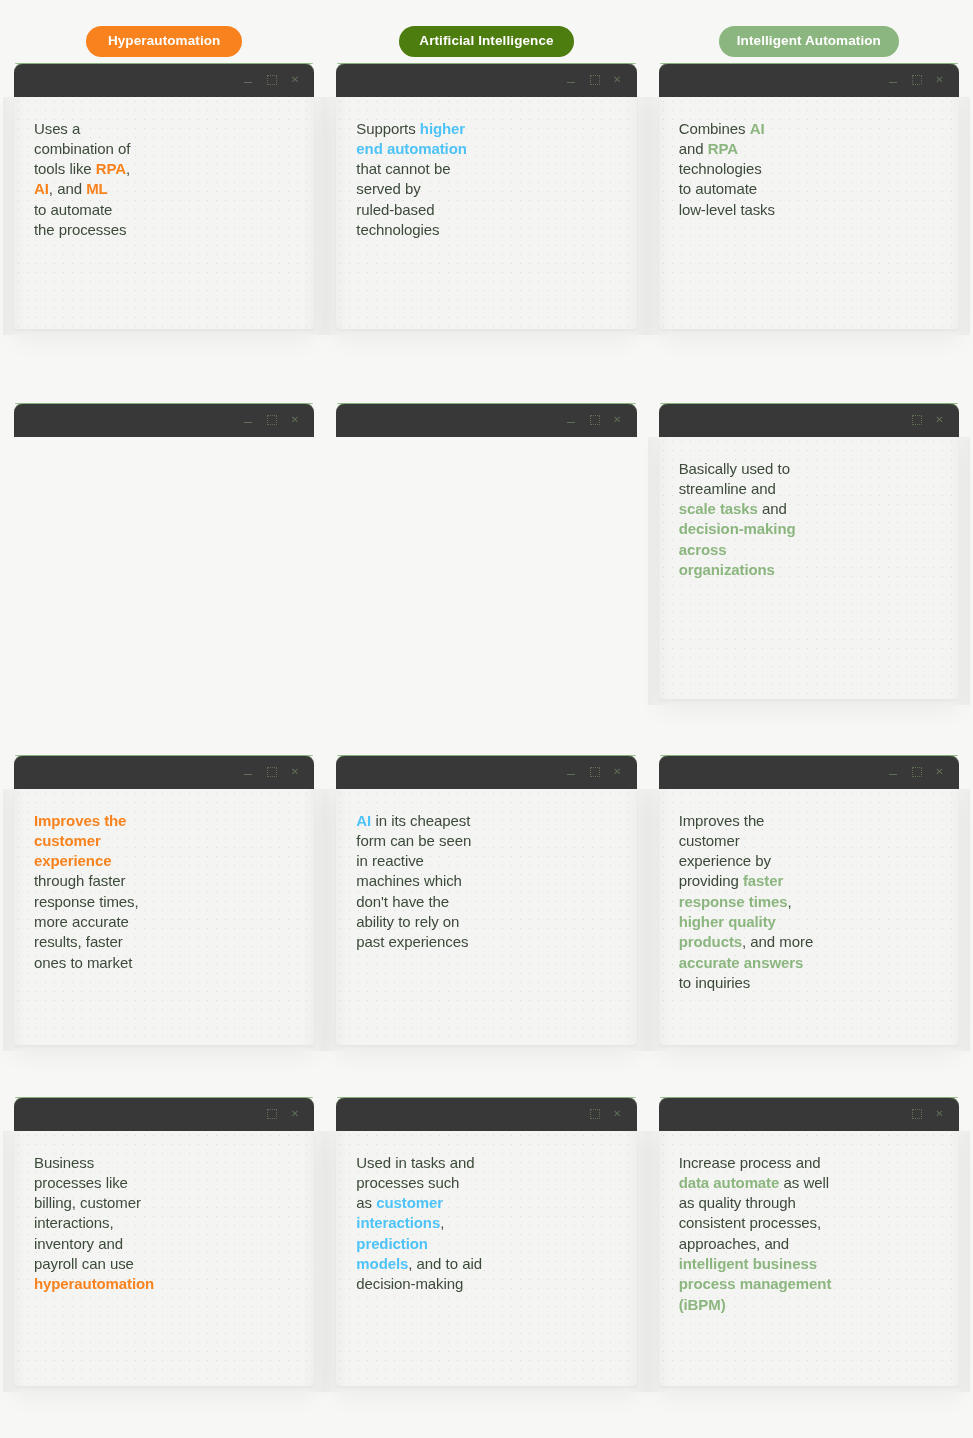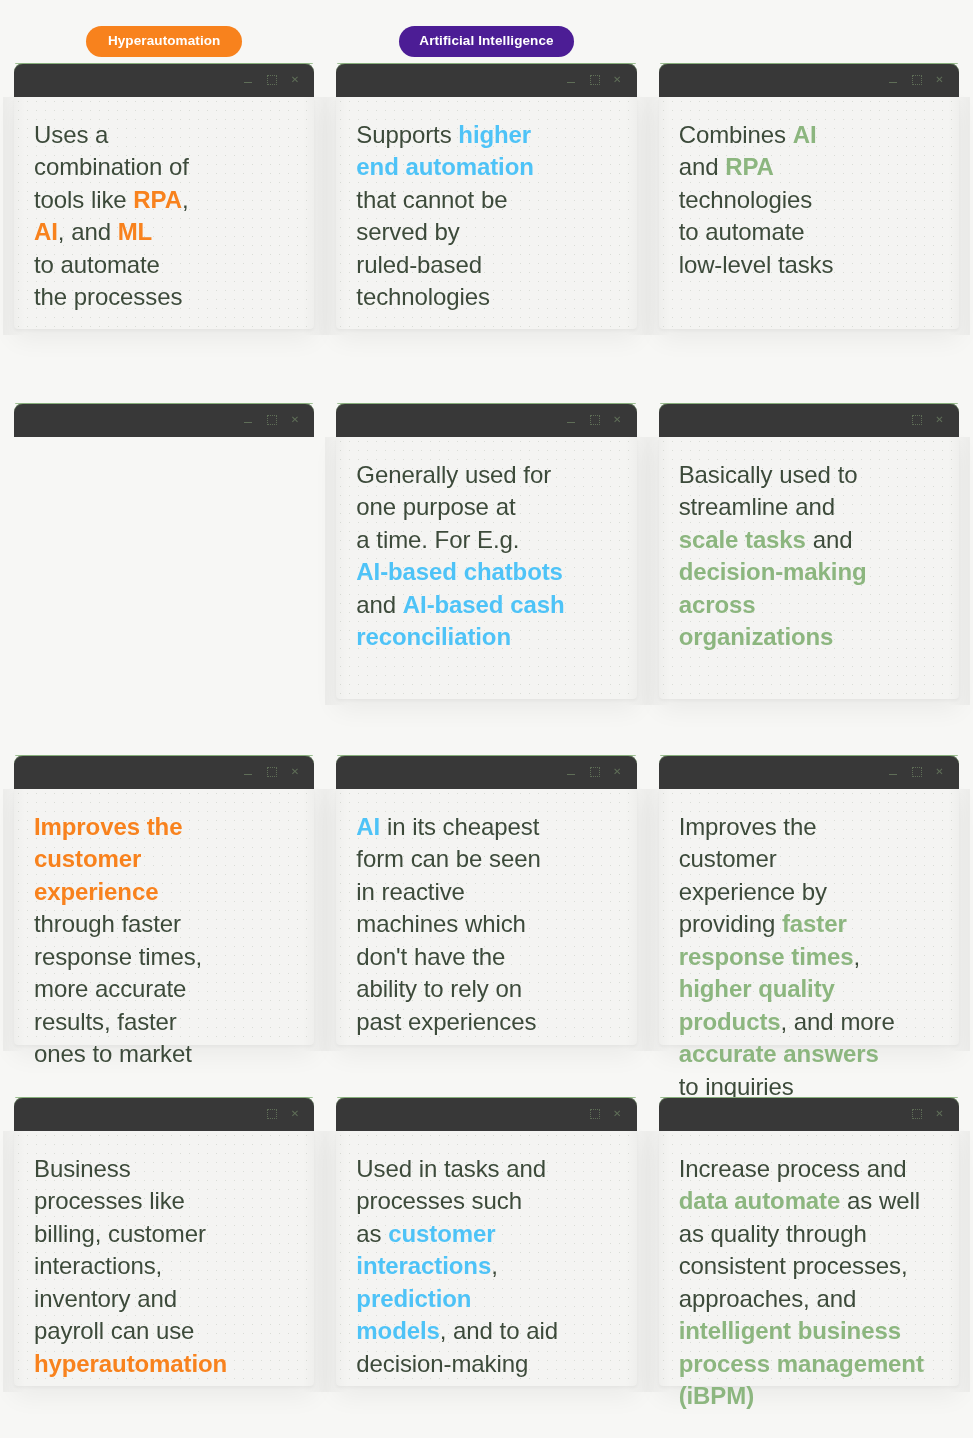--- a/index.html
+++ b/index.html
@@ -149,21 +149,21 @@
         rgba(0,0,0,0.0) 7%,
         rgba(0,0,0,0.0) 93%,
         rgba(0,0,0,0.045) 100%);
     pointer-events: none;
     z-index: 0;
   }
 
   .copy {
     position: relative;
     z-index: 1;
-    font-size: 24px;
+    font-size: 15px;
     line-height: 1.355;
     color: #3c4a3a;
     letter-spacing: -0.1px;
     word-spacing: 0.2px;
   }
   .hl-orange { color: #f8821d; font-weight: 700; }
   .hl-blue   { color: #4ec3f7; font-weight: 700; }
   .hl-green  { color: #8cb67f; font-weight: 700; }
 
   
@@ -182,21 +182,24 @@
 </head>
 <body>
 
 <div class="board">
 
   <div class="pill-row">
     <div class="pill-cell">
       <span class="pill orange" style="background: rgb(248, 130, 29);">Hyperautomation</span>
     </div>
     <div class="pill-cell">
-      <span class="pill blue" style="background: #4c1d95;">Artificial Intelligence</span>
+      <span class="pill blue" style="background: #4d7c0f;">Artificial Intelligence</span>
+    </div>
+    <div class="pill-cell">
+      <span class="pill green" style="background: rgb(140, 182, 127);">Intelligent Automation</span>
     </div>
   </div>
 
   <div class="grid">
 
     <div class="win-wrap r1">
       <div class="window">
         <div class="titlebar">
           <div class="ctrls">
             <span class="ctrl min"></span>
@@ -255,23 +258,20 @@
     </div>
 
     <div class="win-wrap r2">
       <div class="window">
         <div class="titlebar">
           <div class="ctrls">
             <span class="ctrl min"></span>
             <span class="ctrl max"></span>
             <span class="ctrl close">✕</span>
           </div>
-        </div>
-        <div class="body">
-          <div class="copy"><span>Generally used for</span><br><span>one purpose at</span><br><span>a time. For E.g.</span><br><span class="hl-blue">AI-based chatbots</span><br><span>and </span><span class="hl-blue">AI-based cash</span><br><span class="hl-blue">reconciliation</span></div>
         </div>
       </div>
     </div>
 
     <div class="win-wrap r2">
       <div class="window">
         <div class="titlebar">
           <div class="ctrls">
             <span class="ctrl max"></span>
             <span class="ctrl close">✕</span>

